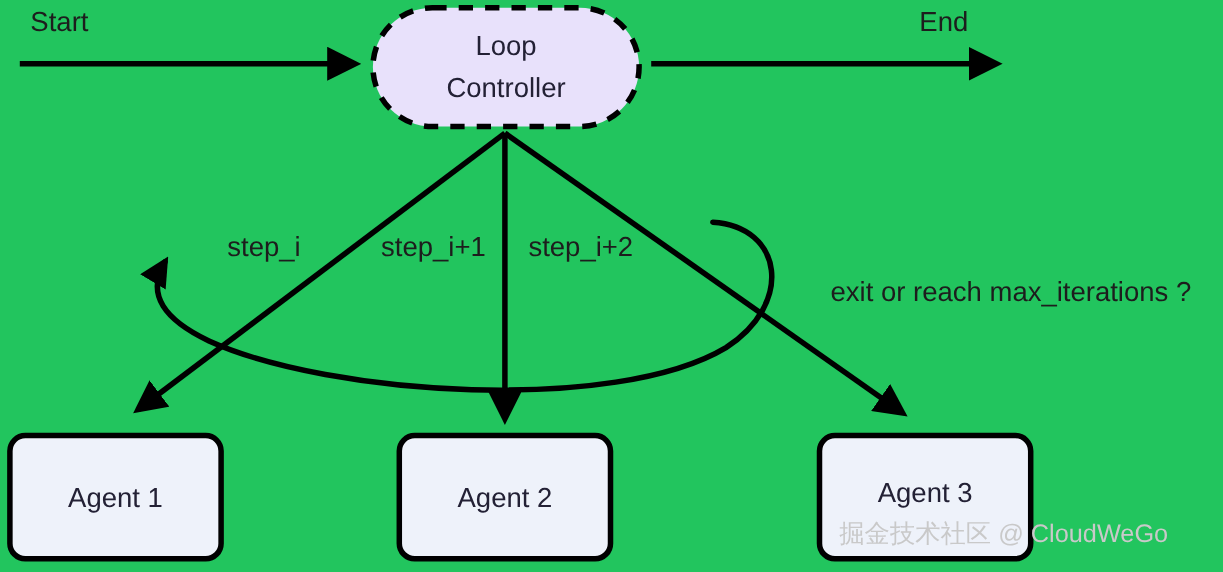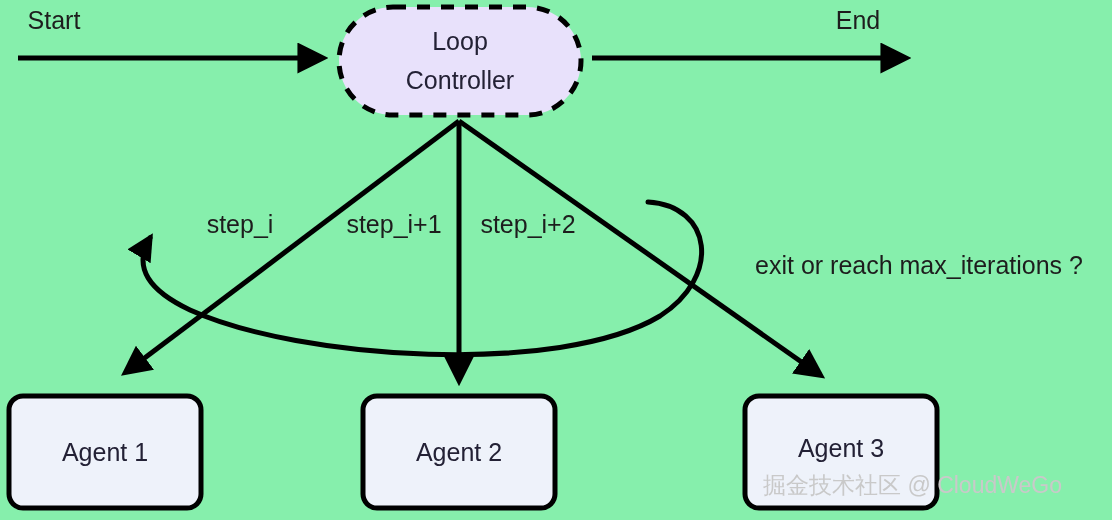--- a/index.html
+++ b/index.html
@@ -10,21 +10,21 @@
   body {
     width: 1112px;
     height: 520px;
     font-family: "Liberation Sans", sans-serif;
     overflow: hidden;
   }
   #diagram-root {
     position: relative;
     width: 1112px;
     height: 520px;
-    background: #86efac;
+    background: #22c55e;
   }
   svg.canvas {
     position: absolute;
     top: 0;
     left: 0;
     width: 1112px;
     height: 520px;
     display: block;
   }
   .node-text {

